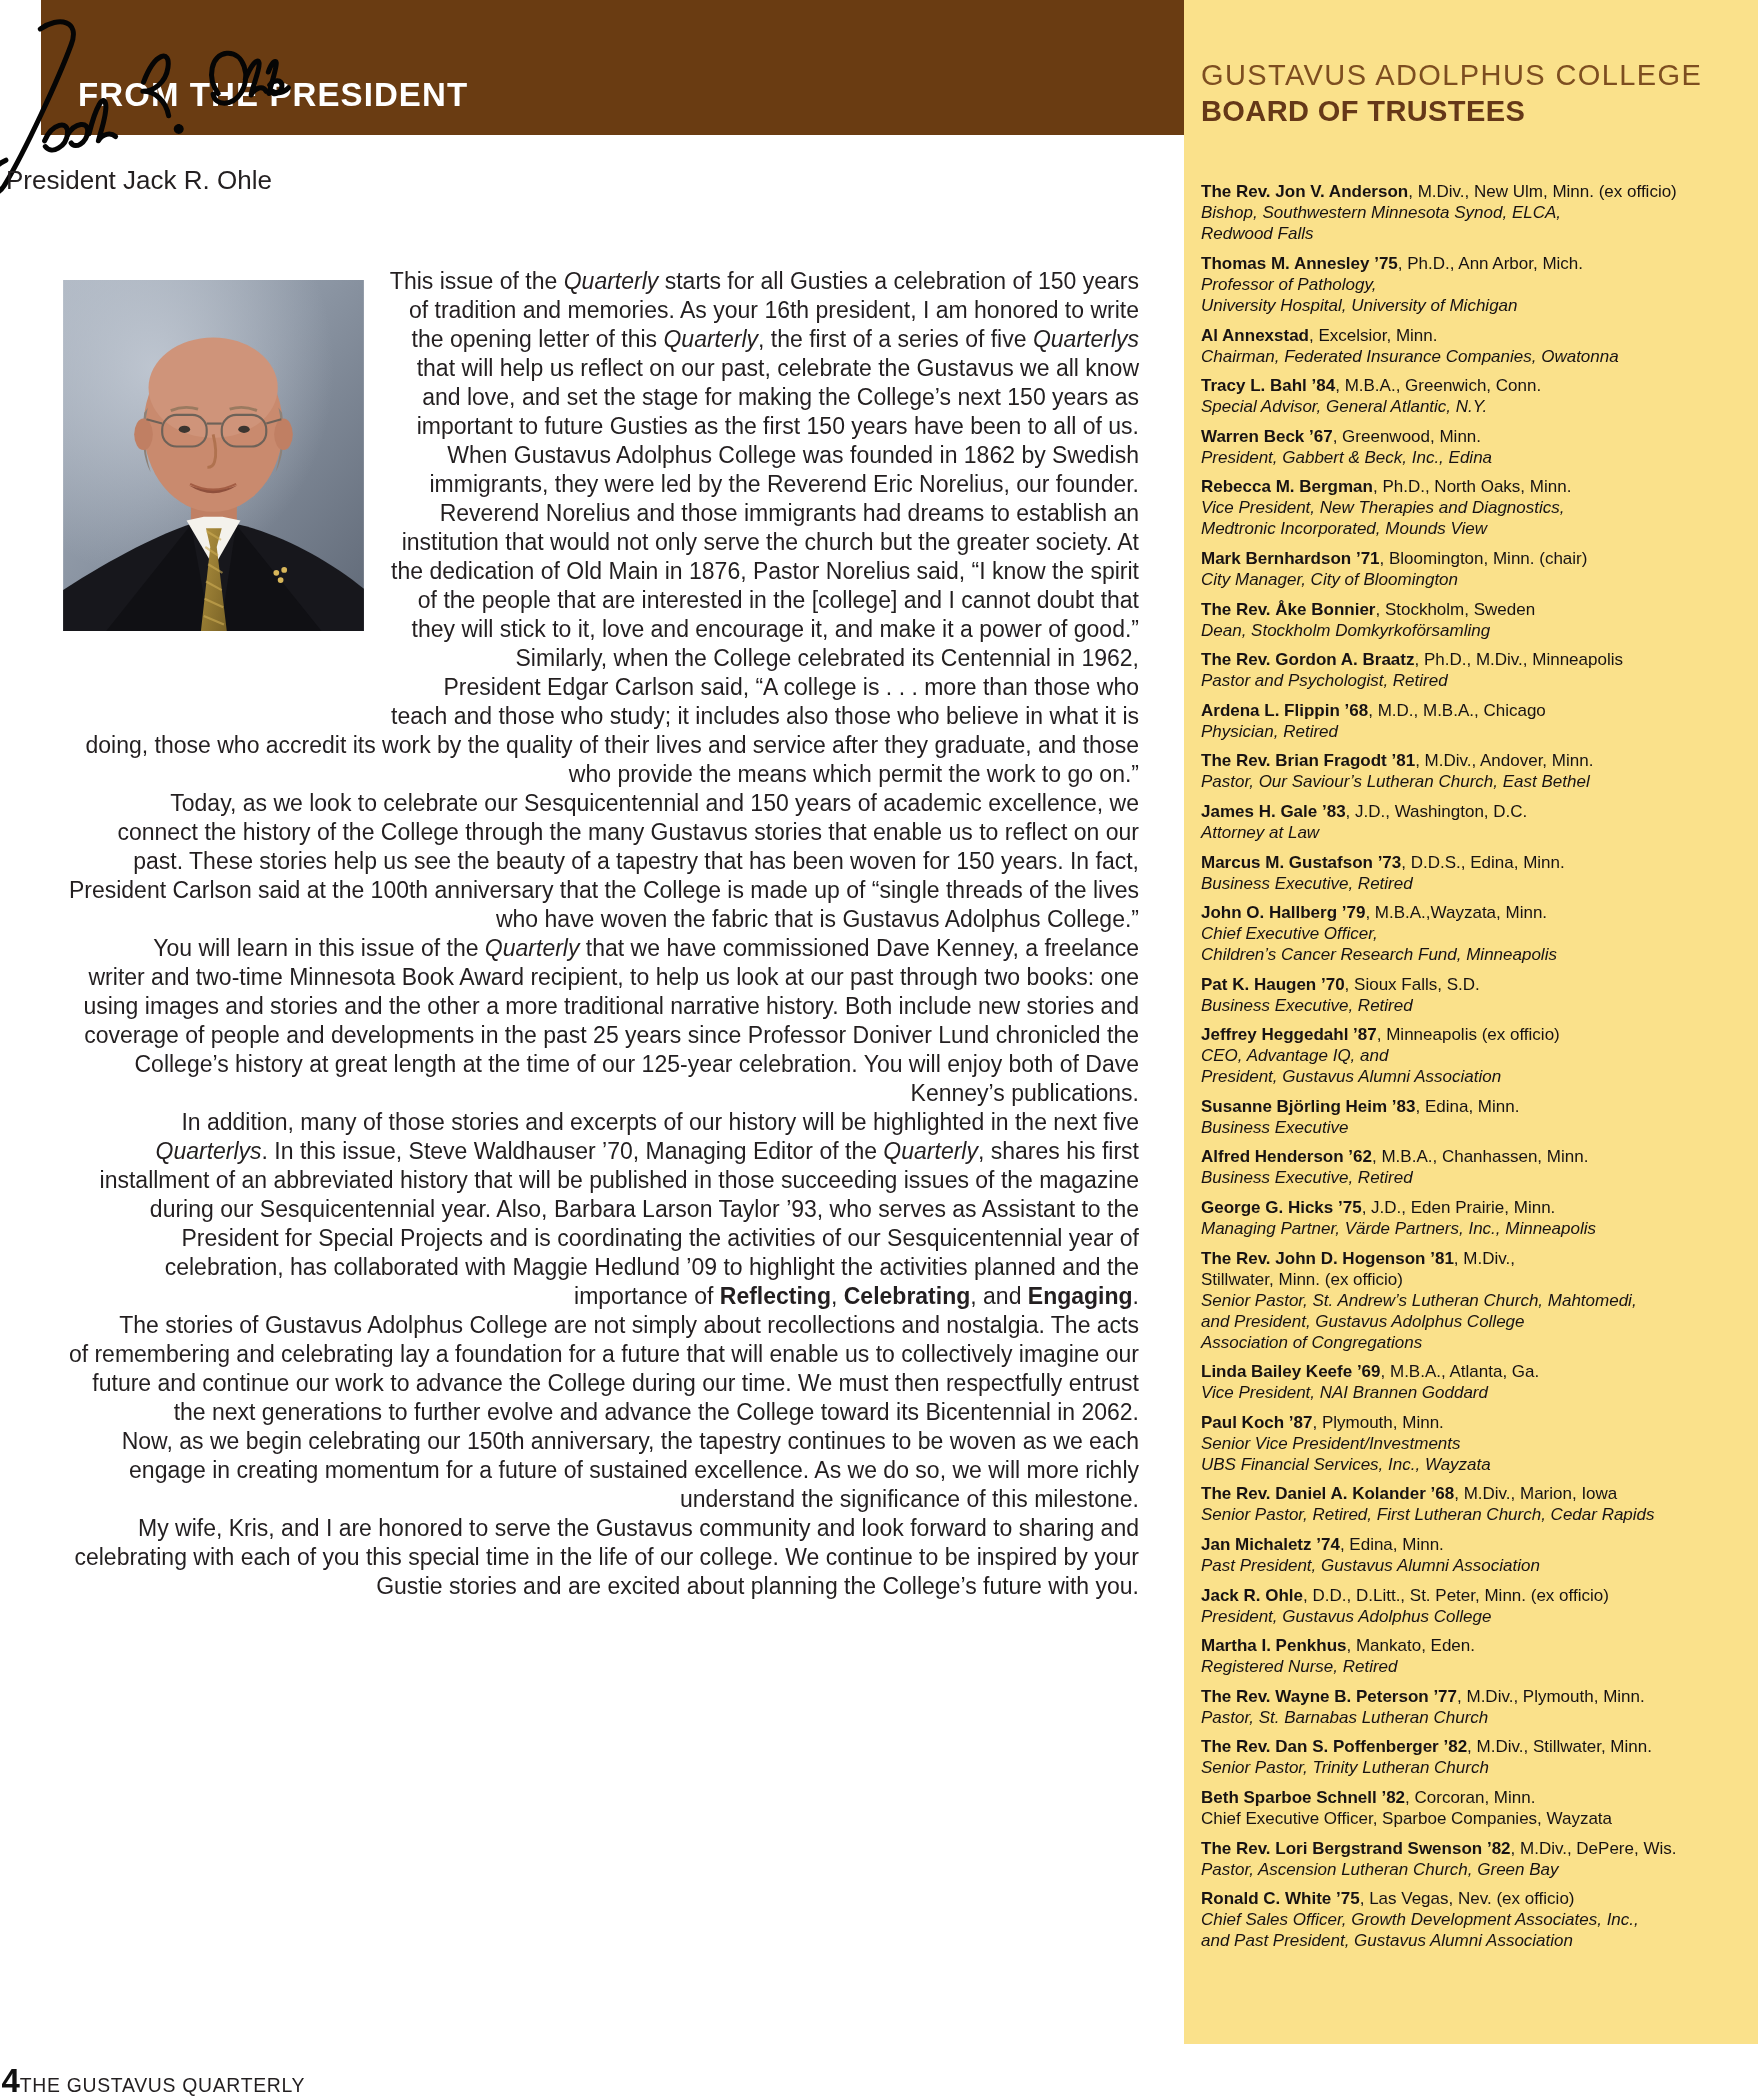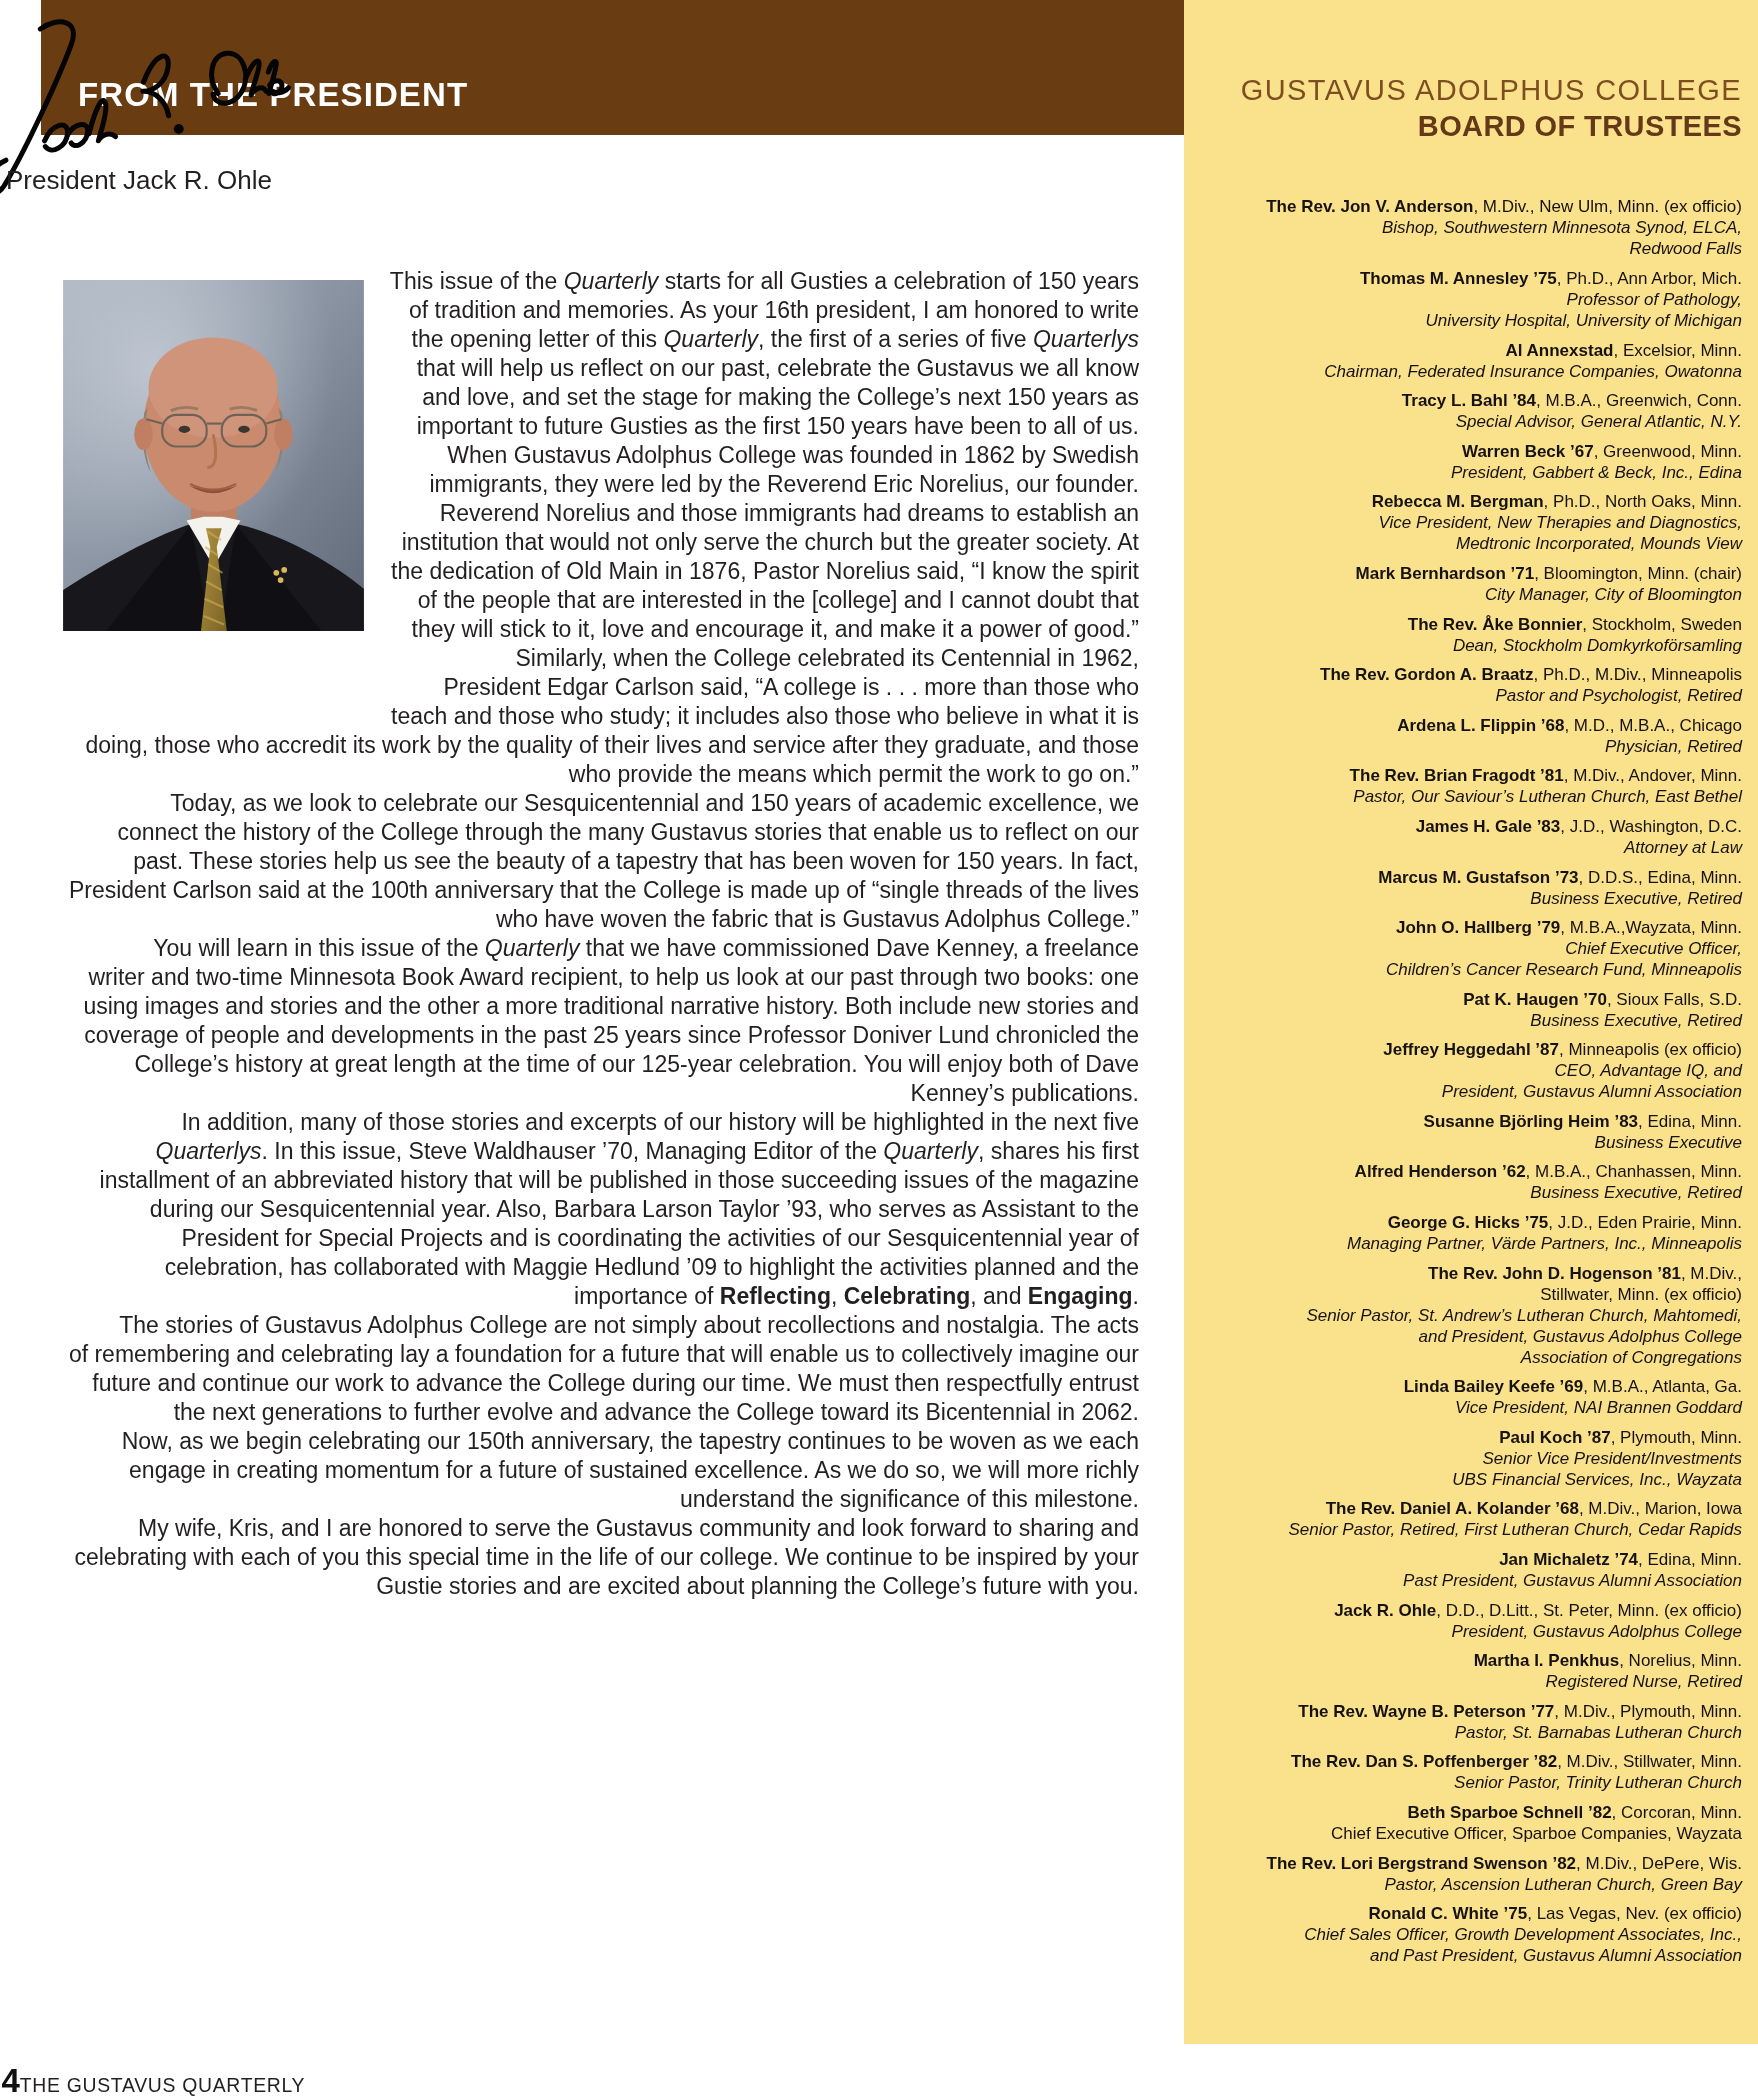--- a/index.html
+++ b/index.html
@@ -30,22 +30,22 @@
   .letter p.ind{text-indent:34px;}
   .photo-spacer{float:left;width:326px;height:446px;}
   .photo-frame{width:301px;height:351px;margin-top:13px;overflow:hidden;}
   .sig-area{position:relative;width:337px;height:237px;margin:13px 0 0 -40px;clear:left;}
   .sig-svg{position:absolute;left:0;top:0;}
   .sig-caption{position:absolute;left:46px;top:152px;font-size:26px;color:#231f20;white-space:nowrap;}
   
   .panel{
     position:absolute;left:1184px;top:0;width:575px;height:2044px;
     background:var(--panel-yellow,#fae18b);
-    box-sizing:border-box;padding:73px 17px 0 17px;
-    text-align:right;
+    box-sizing:border-box;padding:58px 17px 0 17px;
+    text-align:left;
   }
   .panel-college{
     font-size:29px;letter-spacing:1.4px;color:var(--heading-brown,#7d4e20);
     font-weight:400;line-height:34px;
   }
   .panel-board{
     font-size:29px;letter-spacing:0.4px;color:var(--board-brown,#653818);
     font-weight:bold;line-height:36px;margin-top:1.4px;
   }
   .t-list{margin-top:52px;}
@@ -269,21 +269,21 @@
         </div>
         <div class="trustee">
           <div class="t-name"><strong>Jan Michaletz ’74</strong><span>, Edina, Minn.</span></div>
           <div class="t-line it">Past President, Gustavus Alumni Association</div>
         </div>
         <div class="trustee">
           <div class="t-name"><strong>Jack R. Ohle</strong><span>, D.D., D.Litt., St. Peter, Minn. (ex officio)</span></div>
           <div class="t-line it">President, Gustavus Adolphus College</div>
         </div>
         <div class="trustee">
-          <div class="t-name"><strong>Martha I. Penkhus</strong><span>, Norelius, Minn.</span></div>
+          <div class="t-name"><strong>Martha I. Penkhus</strong><span>, Mankato, Eden.</span></div>
           <div class="t-line it">Registered Nurse, Retired</div>
         </div>
         <div class="trustee">
           <div class="t-name"><strong>The Rev. Wayne B. Peterson ’77</strong><span>, M.Div., Plymouth, Minn.</span></div>
           <div class="t-line it">Pastor, St. Barnabas Lutheran Church</div>
         </div>
         <div class="trustee">
           <div class="t-name"><strong>The Rev. Dan S. Poffenberger ’82</strong><span>, M.Div., Stillwater, Minn.</span></div>
           <div class="t-line it">Senior Pastor, Trinity Lutheran Church</div>
         </div>

